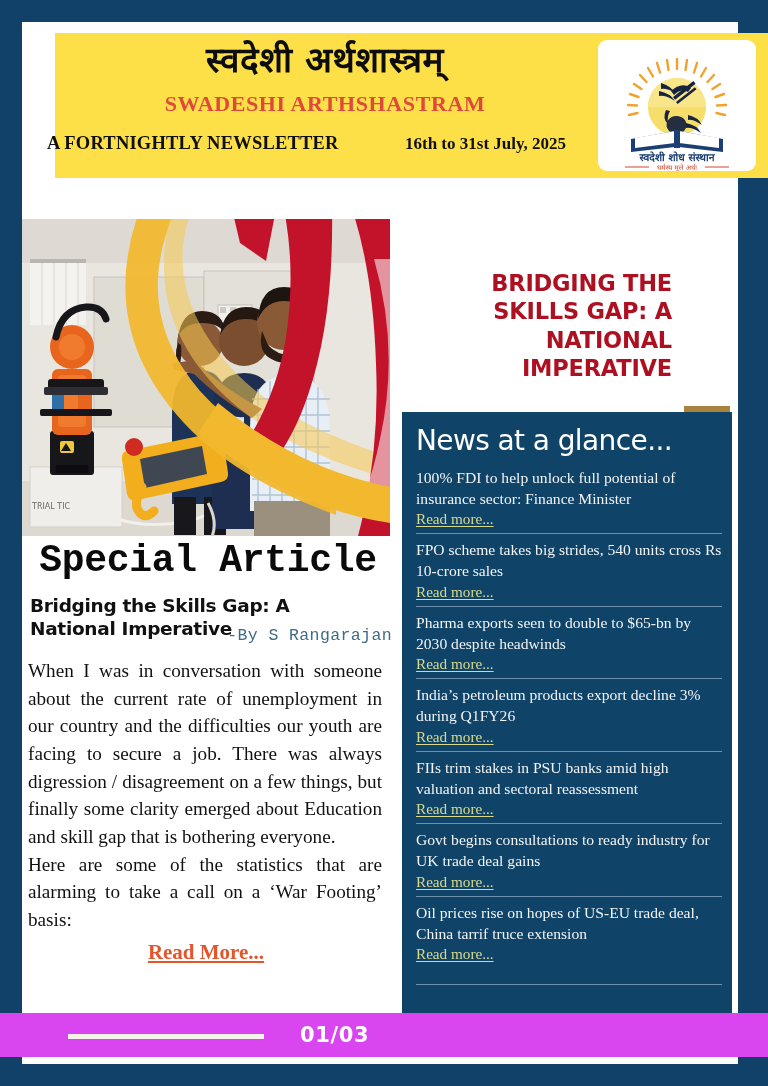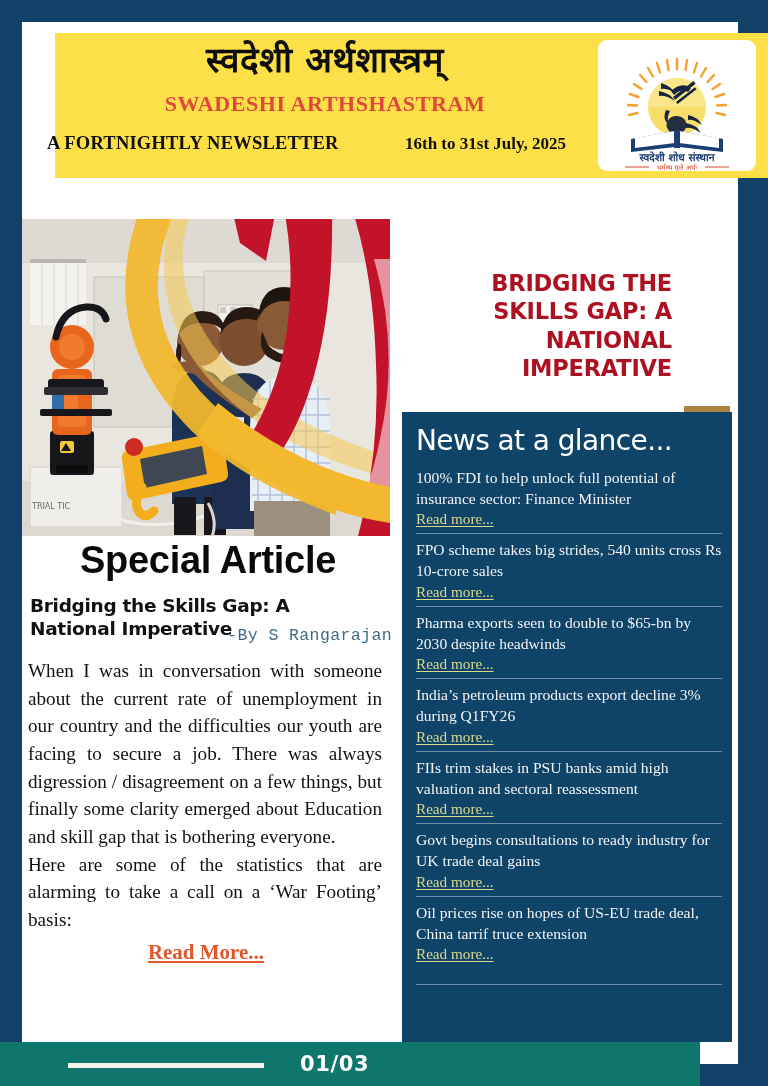--- a/index.html
+++ b/index.html
@@ -122,21 +122,21 @@
   .news-rule-last{
     margin-top:16px; height:1px; background:#6f90ac; width:100%;
   }
 
   
   .article{
     position:absolute; left:22px; top:540px; width:372px;
   }
   .article-title{
     text-align:center;
-    font-family:Liberation Sans, sans-serif;
+    font-family:Liberation Mono, monospace;
     font-weight:bold; font-size:38px; color:#0a0a0a;
     letter-spacing:-.3px; line-height:1.1;
   }
   .article-sub{
     margin-top:12px; padding-left:8px; width:358px;
     font-family:"DejaVu Sans", sans-serif;
     font-weight:bold; font-size:18.5px; line-height:1.28; color:#111111;
     letter-spacing:-.3px;
   }
   .article-byline{
@@ -156,22 +156,22 @@
   }
   .article-read span{
     font-family:"Liberation Serif", serif;
     font-weight:bold; font-size:21px; color:#e1562a;
     text-decoration:underline; text-underline-offset:2px;
     cursor:pointer;
   }
 
   
   .footer{
-    position:absolute; left:0; top:1042px; width:700px; height:44px;
-    background:#0f766e;
+    position:absolute; left:0; top:1013px; width:768px; height:44px;
+    background:#d946ef;
   }
   .footer-line{
     position:absolute; left:68px; top:21px; width:196px; height:5px;
     background:#f6f3ea;
   }
   .footer-page{
     position:absolute; left:300px; top:10px;
     font-family:"DejaVu Sans", sans-serif;
     font-weight:bold; font-size:21px; color:#ffffff; letter-spacing:.6px;
   }

